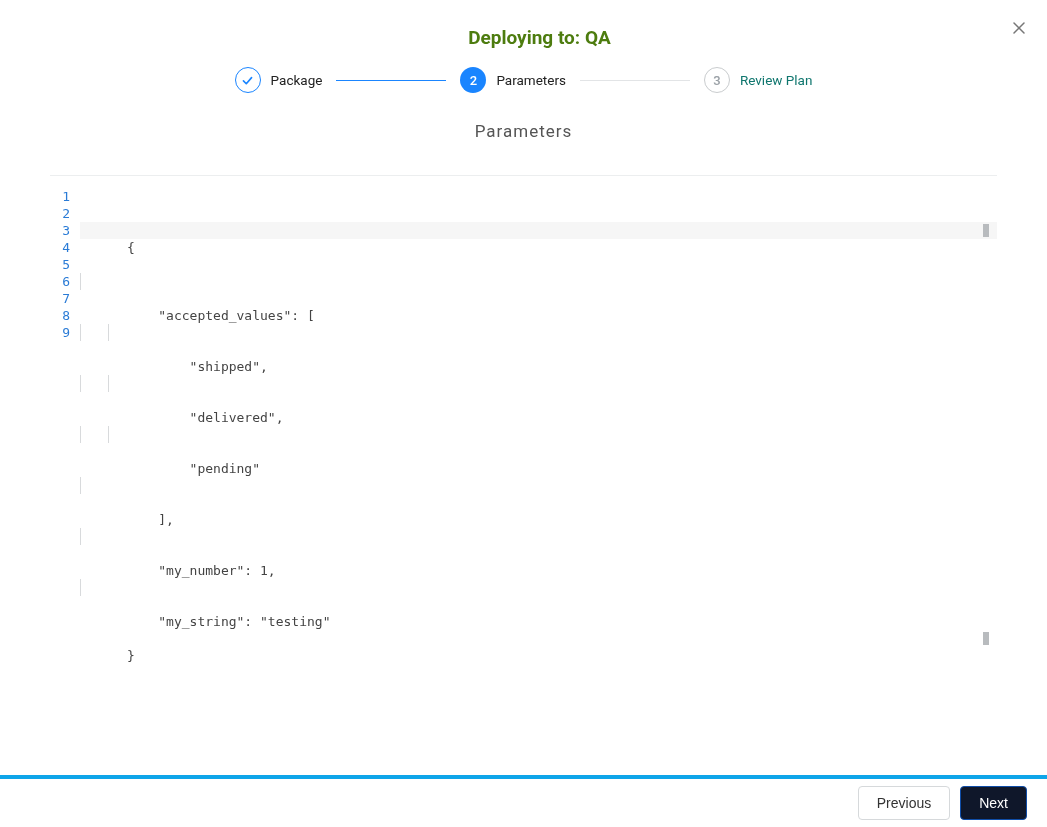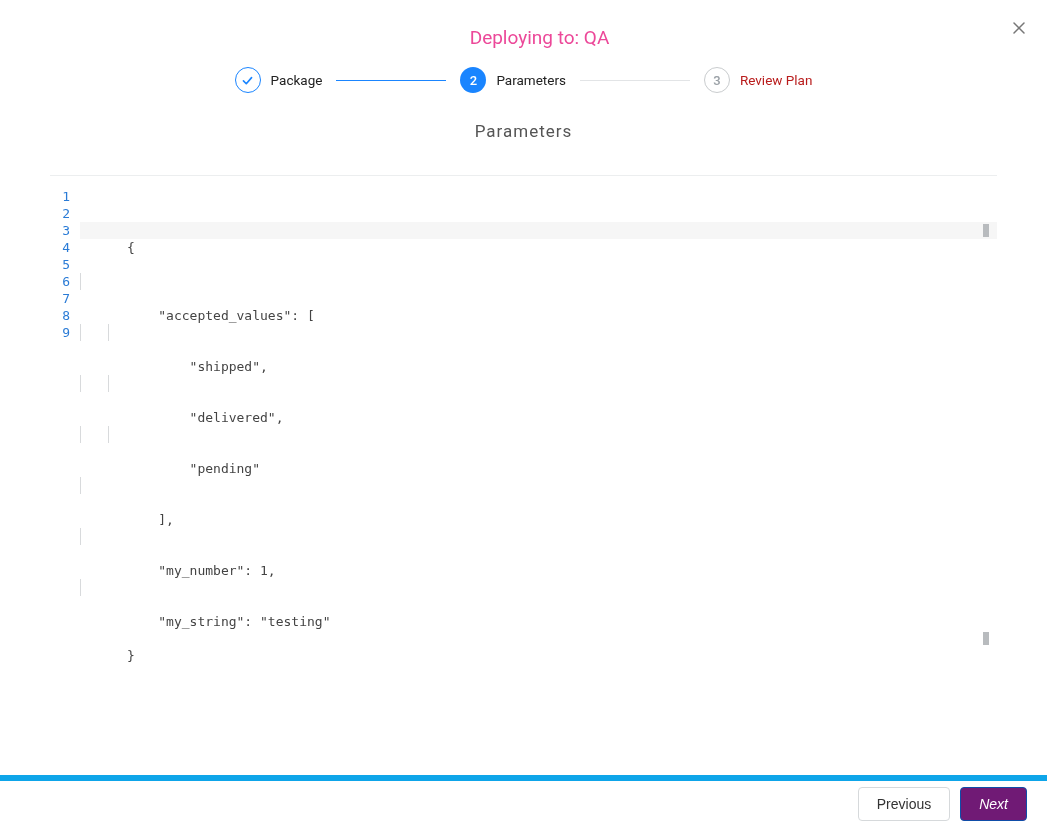--- a/index.html
+++ b/index.html
@@ -21,22 +21,22 @@
       color: #777;
       font-size: 20px;
       background: none; border: none;
     }
     .header {
       text-align: center;
       padding-top: 26px;
     }
     .header-title {
       font-size: 19px;
-      font-weight: 400;
-      color: #ec4899;
+      font-weight: 700;
+      color: #4d7c0f;
       padding-left: 32px;
     }
     .stepper {
       display: flex;
       align-items: center;
       justify-content: center;
       margin-top: 18px;
       gap: 0;
     }
     .step {
@@ -62,21 +62,21 @@
     }
     .step-circle.pending {
       border: 1.5px solid #c9ccce;
       background: #fff;
       color: #9aa0a6;
     }
     .step-label {
       font-size: 13.5px;
     }
     .step-label.active, .step-label.completed { color: #222; }
-    .step-label.pending { color: #b91c1c; }
+    .step-label.pending { color: #0f766e; }
     .connector {
       width: 110px;
       height: 1px;
       margin: 0 14px;
     }
     .connector.done { background: #1a85ff; }
     .connector.pending { background: #e2e4e6; }
     .section-title {
       text-align: center;
       margin-top: 28px;
@@ -136,21 +136,21 @@
     }
     .cursor-mark2 {
       position: absolute;
       right: 8px;
       width: 6px; height: 13px;
       background: #b8bbbe;
     }
     .footer {
       position: absolute;
       bottom: 0; left: 0; right: 0;
-      border-top: 6px solid #0ea5e9;
+      border-top: 4px solid #0ea5e9;
       height: 52px;
       display: flex;
       align-items: center;
       justify-content: flex-end;
       padding: 0 20px;
       gap: 10px;
       background: #fff;
     }
     .btn {
       height: 34px;
@@ -161,24 +161,23 @@
       display: inline-flex;
       align-items: center;
       justify-content: center;
     }
     .btn-secondary {
       background: #fff;
       border: 1px solid #d6d9db;
       color: #333;
     }
     .btn-primary {
-      background: #701a75;
+      background: #0f172a;
       border: 1px solid #0f4da8;
       color: #fff;
-      font-style: italic;
     }
     .check-svg { width: 13px; height: 13px; }
   </style>
 </head>
 <body>
 
 <button class="close-btn" aria-label="Close">
   <svg width="16" height="16" viewBox="0 0 16 16" fill="none" stroke="currentColor" stroke-width="1.5" stroke-linecap="round">
     <line x1="3" y1="3" x2="13" y2="13"></line>
       <line x1="13" y1="3" x2="3" y2="13"></line>

